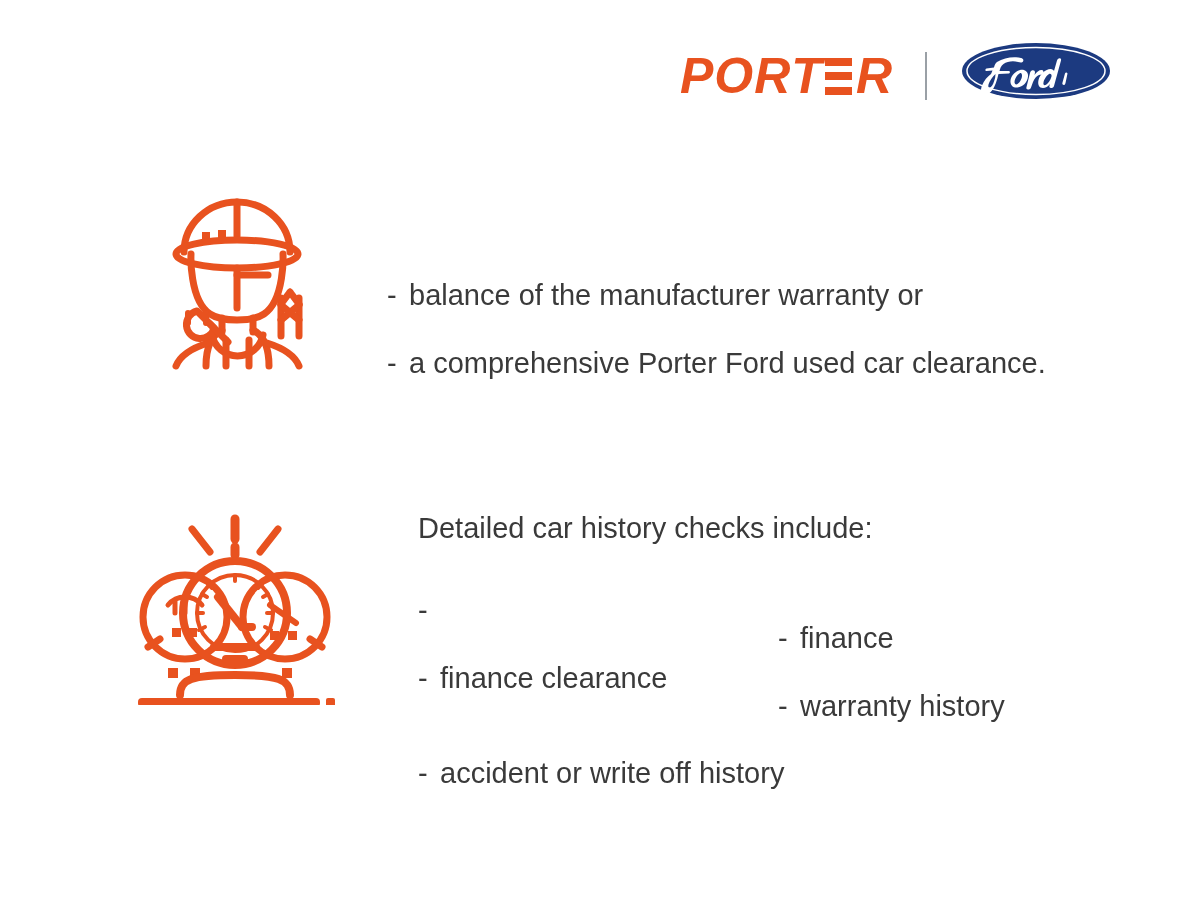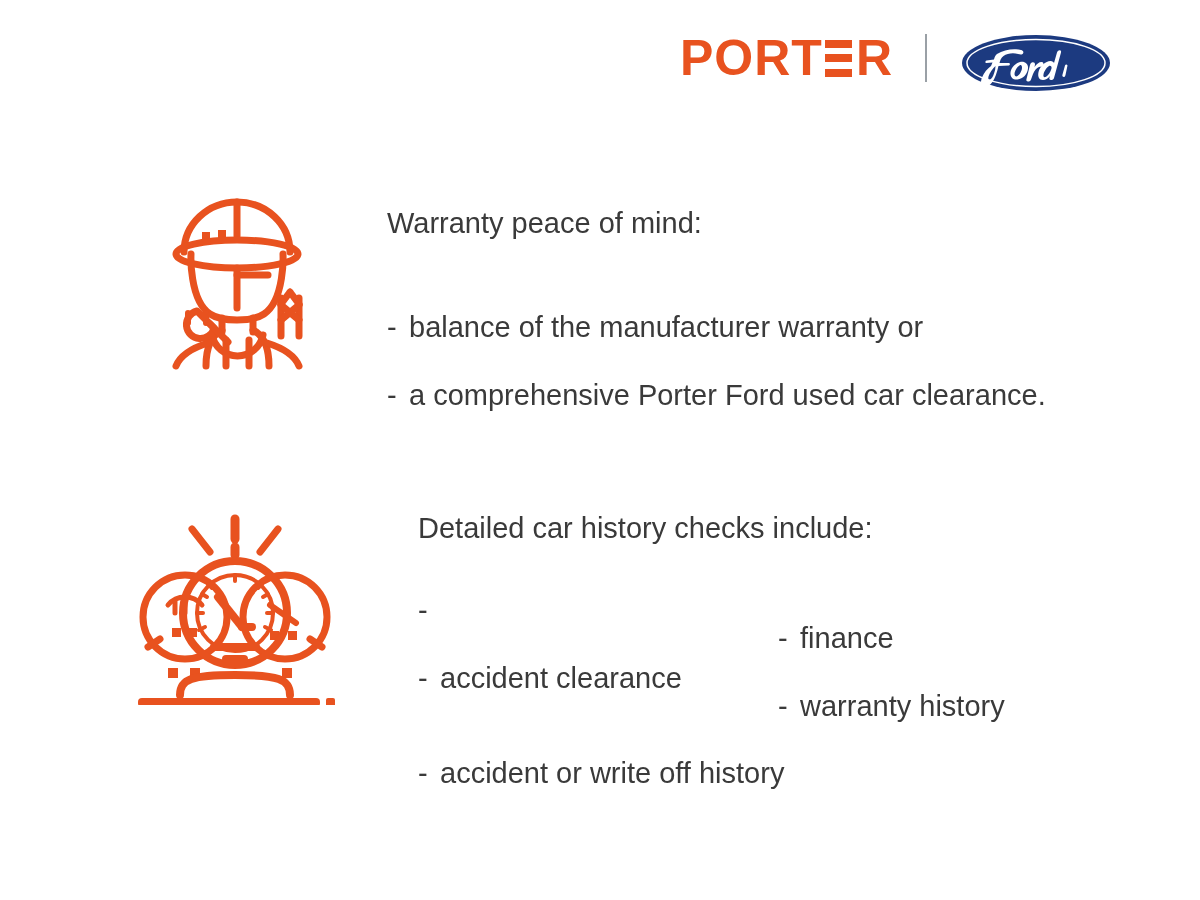--- a/index.html
+++ b/index.html
@@ -16,22 +16,23 @@
     color: #333333;
   }
 
   
   #brand-header {
     position: absolute;
     left: 680px;
     top: 34px;
     height: 66px;
     display: flex;
-    align-items: flex-start;
+    align-items: flex-end;
     gap: 12px;
+    font-style: italic;
   }
   #porter-wordmark {
     display: flex;
     align-items: center;
     height: 48px;
     letter-spacing: 0.5px;
   }
   .porter-letters {
     font-family: "Liberation Sans", sans-serif;
     font-weight: bold;
@@ -194,21 +195,20 @@
 
         <path d="M117 163 C133 168 145 176 149 186"></path>
         <path d="M131 118 L131 156 M149 118 L149 156"></path>
         <path d="M131 140 L149 125 M149 140 L131 125"></path>
         <path d="M140 112 L131 124 M140 112 L149 124"></path>
       </g>
     </svg>
   </div>
 
   <div class="block-text">
-    <div class="heading">Warranty peace of mind:</div>
     <div class="bullet-list">
       <div class="bullet-row">
         <span class="bullet-dash">-</span>
         <span class="bullet-label">balance of the manufacturer warranty or</span>
       </div>
       <div class="bullet-row">
         <span class="bullet-dash">-</span>
         <span class="bullet-label">a comprehensive Porter Ford used car clearance.</span>
       </div>
     </div>
@@ -275,21 +275,21 @@
     <div class="heading">Detailed car history checks include:</div>
 
     <div id="history-bullets">
       <div class="bullet-cols">
         <div class="col-a">
           <div class="bullet-row">
             <span class="bullet-dash">-</span>
           </div>
           <div class="bullet-row">
             <span class="bullet-dash">-</span>
-            <span class="bullet-label">accident clearance</span>
+            <span class="bullet-label">finance clearance</span>
           </div>
         </div>
         <div class="col-b">
           <div class="bullet-row">
             <span class="bullet-dash">-</span>
             <span class="bullet-label">finance</span>
           </div>
           <div class="bullet-row">
             <span class="bullet-dash">-</span>
             <span class="bullet-label">warranty history</span>

